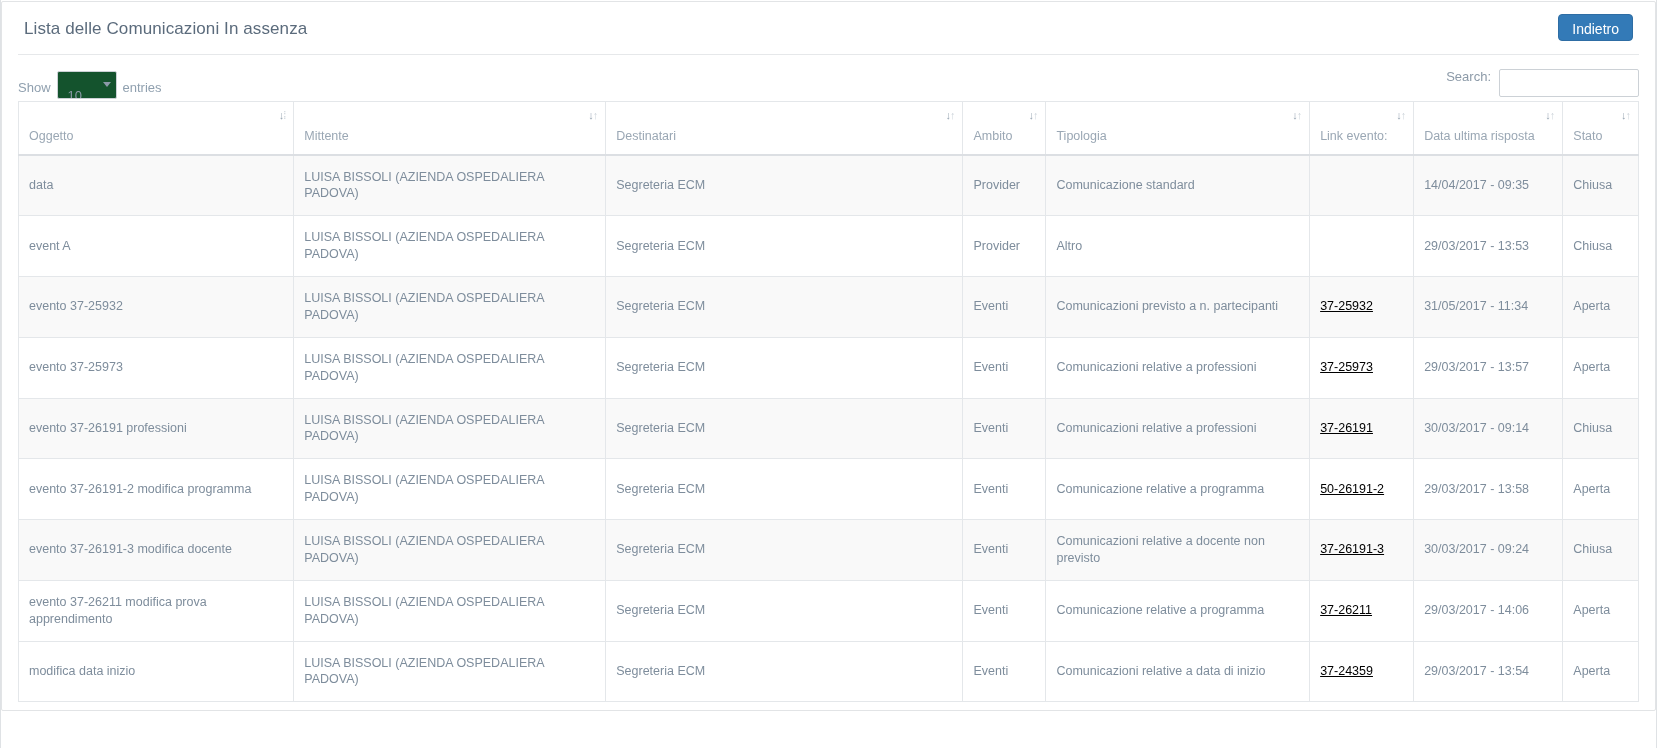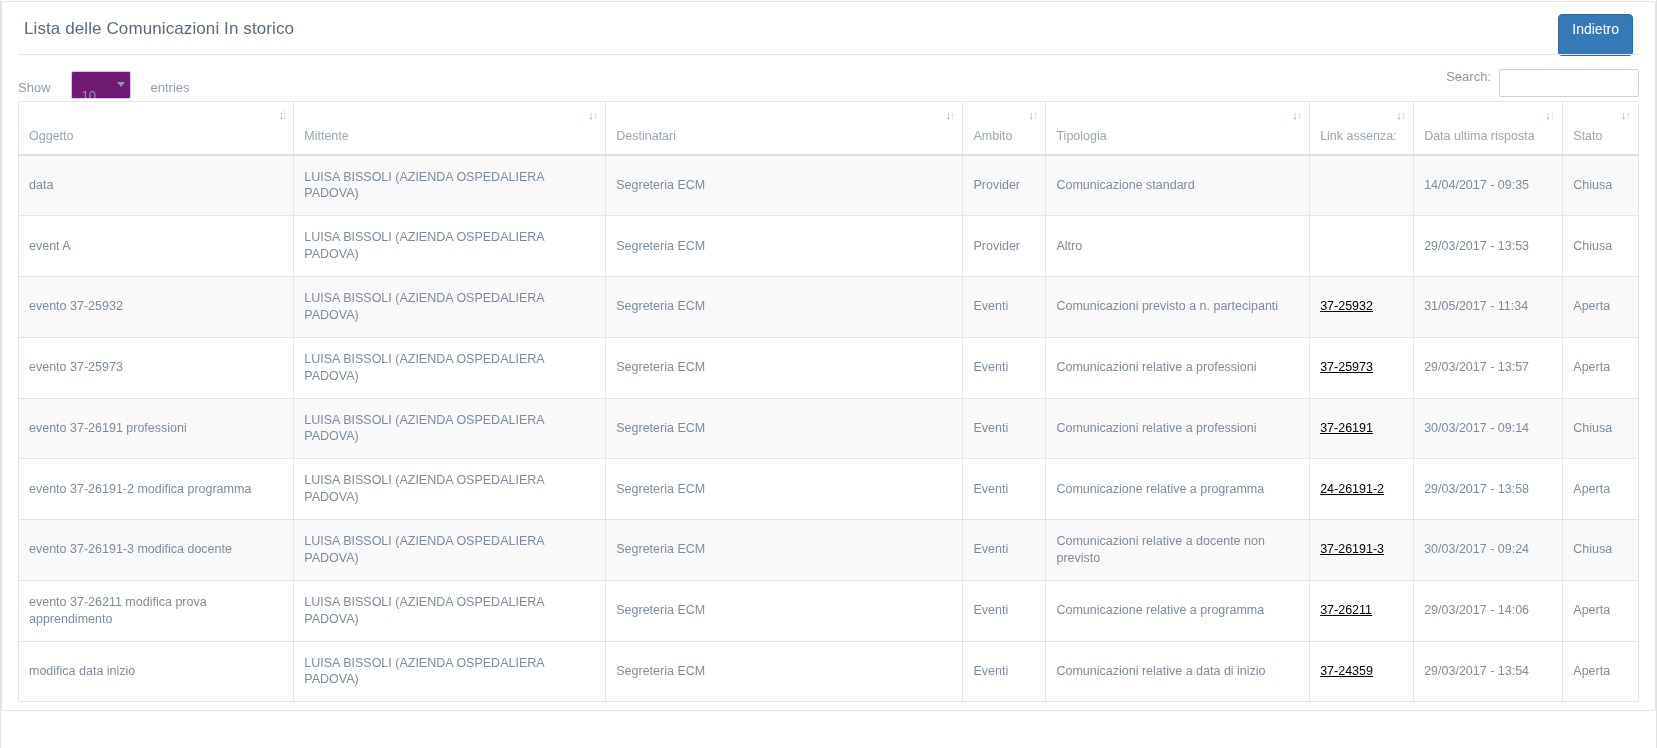--- a/index.html
+++ b/index.html
@@ -44,21 +44,21 @@
     white-space: nowrap;
   }
   .btn-indietro {
     position: absolute;
     right: 22px;
     top: 12px;
     background: #337ab7;
     border: 1px solid #2e6da4;
     color: #ffffff;
     font-size: 14px;
-    padding: 7px 13px 19px 13px;
+    padding: 7px 13px 4px 13px;
     border-radius: 4px;
     line-height: 1;
     cursor: pointer;
     font-family: "Liberation Sans", sans-serif;
   }
   .head-rule {
     position: absolute;
     left: 16px; right: 16px;
     top: 52px;
     height: 1px;
@@ -70,33 +70,33 @@
     height: 44px;
     margin: 0 16px;
   }
   .dt-length {
     position: absolute;
     left: 0; top: 14px;
     font-size: 13px;
     color: #90a0af;
     white-space: nowrap;
   }
-  .dt-length label { display: inline-flex; align-items: center; gap: 20px; font-weight: normal;}
+  .dt-length label { display: inline-flex; align-items: center; gap: 6px; font-weight: normal;}
   .sel-wrap {
     position: relative;
     display: inline-block;
   }
   select.dt-select {
     appearance: none;
     -webkit-appearance: none;
     -moz-appearance: none;
     width: 60px;
     height: 28px;
     border: 1px solid #ccd1d6;
-    background: #701a75;
+    background: #14532d;
     color: #8c9aa8;
     font-size: 13px;
     padding: 16px 18px 0 10px;
     border-radius: 2px;
     font-family: "Liberation Sans", sans-serif;
     cursor: pointer;
   }
   .sel-caret {
     position: absolute;
     right: 6px; top: 11px;
@@ -198,21 +198,21 @@
     pointer-events: none;
   }
 </style>
 </head>
 <body>
 
 <div class="page">
   <div class="panel">
 
     <div class="panel-head">
-      <div class="panel-title">Lista delle Comunicazioni In storico</div>
+      <div class="panel-title">Lista delle Comunicazioni In assenza</div>
       <button class="btn-indietro">Indietro</button>
       <div class="head-rule"></div>
     </div>
 
     <div class="controls">
       <div class="dt-length">
         <label>
           <span>Show</span>
           <span class="sel-wrap">
             <select class="dt-select">
@@ -263,21 +263,21 @@
             <th>
               <span class="sort-ind"><span class="dn">↓</span><span class="up">↑</span></span>
               <span>Ambito</span>
             </th>
             <th>
               <span class="sort-ind"><span class="dn">↓</span><span class="up">↑</span></span>
               <span>Tipologia</span>
             </th>
             <th>
               <span class="sort-ind"><span class="dn">↓</span><span class="up">↑</span></span>
-              <span>Link assenza:</span>
+              <span>Link evento:</span>
             </th>
             <th>
               <span class="sort-ind"><span class="dn">↓</span><span class="up">↑</span></span>
               <span>Data ultima risposta</span>
             </th>
             <th>
               <span class="sort-ind"><span class="dn">↓</span><span class="up">↑</span></span>
               <span>Stato</span>
             </th>
           </tr>
@@ -332,21 +332,21 @@
             <td><span class="evt-link">37-26191</span></td>
             <td>30/03/2017 - 09:14</td>
             <td>Chiusa</td>
           </tr>
           <tr class="even">
             <td class="cell-oggetto">evento 37-26191-2 modifica programma</td>
             <td>LUISA BISSOLI (AZIENDA OSPEDALIERA PADOVA)</td>
             <td>Segreteria ECM</td>
             <td>Eventi</td>
             <td>Comunicazione relative a programma</td>
-            <td><span class="evt-link">24-26191-2</span></td>
+            <td><span class="evt-link">50-26191-2</span></td>
             <td>29/03/2017 - 13:58</td>
             <td>Aperta</td>
           </tr>
           <tr class="odd">
             <td class="cell-oggetto">evento 37-26191-3 modifica docente</td>
             <td>LUISA BISSOLI (AZIENDA OSPEDALIERA PADOVA)</td>
             <td>Segreteria ECM</td>
             <td>Eventi</td>
             <td>Comunicazioni relative a docente non previsto</td>
             <td><span class="evt-link">37-26191-3</span></td>

